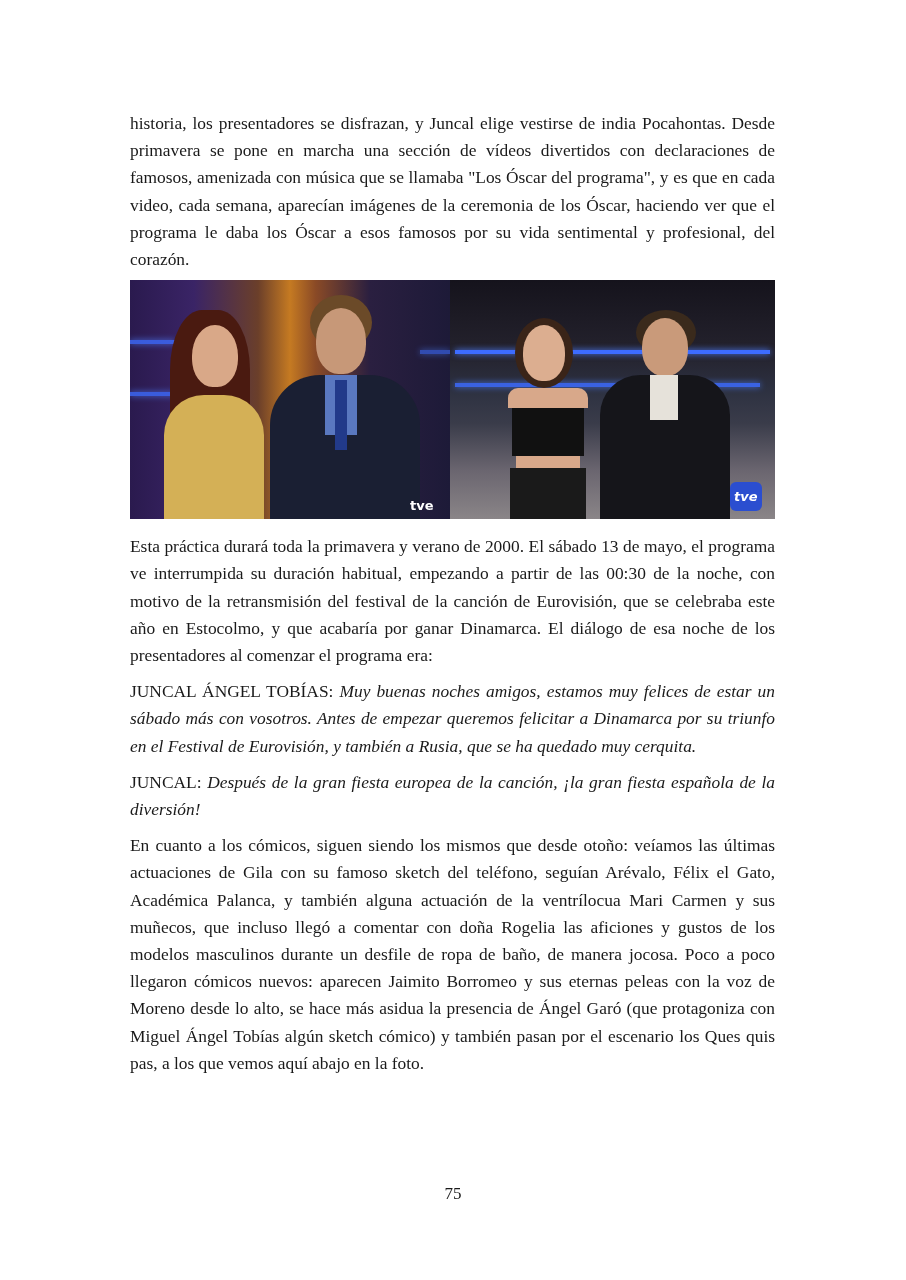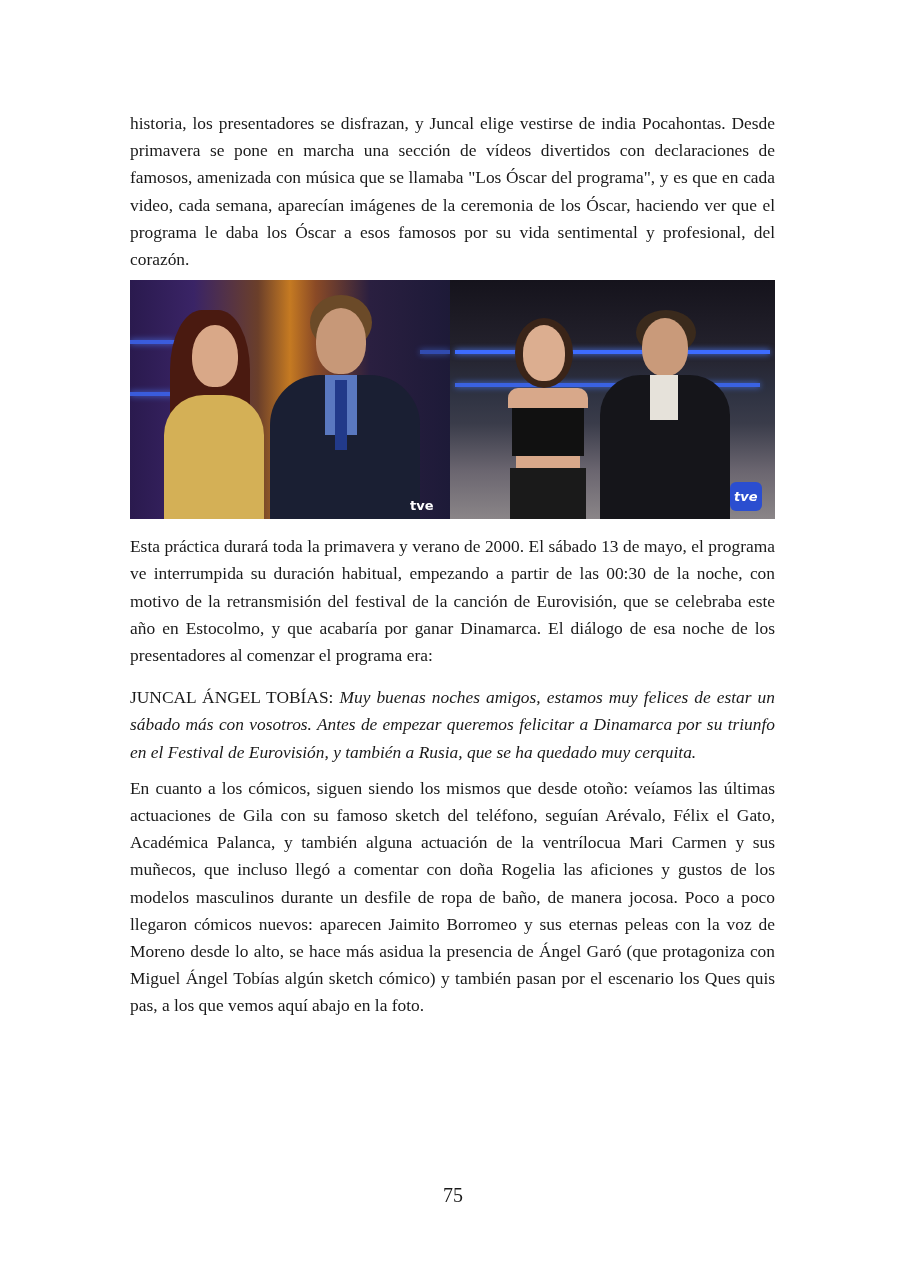--- a/index.html
+++ b/index.html
@@ -3,21 +3,21 @@
   <meta charset="utf-8">
   <style>
     html, body { margin: 0; padding: 0; background: #ffffff; }
     body { width: 906px; height: 1280px; position: relative; overflow: hidden; }
     .page {
       position: absolute; left: 130px; top: 110px; width: 645px;
       font-family: "Liberation Serif", serif; font-size: 17.4px; line-height: 27.2px; color: #1a1a1a;
     }
     .para { text-align: justify; margin: 0; }
     .p1 { margin-bottom: 7px; }
-    .p2 { margin-top: 0; margin-bottom: 15px; }
+    .p2 { margin-top: 0; margin-bottom: 9px; }
     .dialog { text-align: justify; margin: 0 0 9px 0; }
     .dialog .speaker { font-style: normal; }
     .dialog .speech { font-style: italic; }
     .figure {
       position: relative; width: 645px; height: 239px; margin: 0 0 14px 0;
       display: flex; overflow: hidden;
     }
     .photo { position: relative; height: 100%; overflow: hidden; }
     .photo-left { width: 320px;
       background: linear-gradient(90deg, #2a1a4e 0%, #3a2466 20%, #6b3f2a 40%, #c57a22 50%, #8a4a26 58%, #2a1f40 75%, #1d1a38 100%);
@@ -27,21 +27,21 @@
     }
     .stage-light { position: absolute; height: 4px; background: #3d6cff; box-shadow: 0 0 6px #4e7dff; }
     .person { position: absolute; }
     .head { position: absolute; border-radius: 50% 50% 45% 45%; background: #c99a7a; }
     .hair { position: absolute; border-radius: 50%; }
     .body-shape { position: absolute; border-radius: 30px 30px 4px 4px; }
     .logo { position: absolute; font-family: "DejaVu Sans", sans-serif; font-weight: bold; color: #ffffff; font-size: 13px; }
     .logo-right { background: #2b4ed0; border-radius: 6px; padding: 1px 4px; font-style: italic; }
     .page-number {
       position: absolute; left: 0; width: 906px; top: 1184px; text-align: center;
-      font-family: "Liberation Serif", serif; font-size: 20px; color: #1a1a1a;
+      font-family: "Liberation Serif", serif; font-size: 17px; color: #1a1a1a;
     }
   </style>
 </head>
 <body>
 
 <div class="page">
   <p class="para p1">historia, los presentadores se disfrazan, y Juncal elige vestirse de india Pocahontas. Desde primavera se pone en marcha una sección de vídeos divertidos con declaraciones de famosos, amenizada con música que se llamaba "Los Óscar del programa", y es que en cada video, cada semana, aparecían imágenes de la ceremonia de los Óscar, haciendo ver que el programa le daba los Óscar a esos famosos por su vida sentimental y profesional, del corazón.</p>
 
   <div class="figure">
     <div class="photo photo-left">
@@ -88,17 +88,21 @@
     </div>
   </div>
 
   <p class="para p2">Esta práctica durará toda la primavera y verano de 2000. El sábado 13 de mayo, el programa ve interrumpida su duración habitual, empezando a partir de las 00:30 de la noche, con motivo de la retransmisión del festival de la canción de Eurovisión, que se celebraba este año en Estocolmo, y que acabaría por ganar Dinamarca. El diálogo de esa noche de los presentadores al comenzar el programa era:</p>
 
   <p class="dialog">
     <span class="speaker">JUNCAL ÁNGEL TOBÍAS:</span>
     <span class="speech">Muy buenas noches amigos, estamos muy felices de estar un sábado más con vosotros. Antes de empezar queremos felicitar a Dinamarca por su triunfo en el Festival de Eurovisión, y también a Rusia, que se ha quedado muy cerquita.</span>
   </p>
 
+  <p class="dialog">
+    <span class="speaker">JUNCAL:</span>
+    <span class="speech">Después de la gran fiesta europea de la canción, ¡la gran fiesta española de la diversión!</span>
+  </p>
 
   <p class="para">En cuanto a los cómicos, siguen siendo los mismos que desde otoño: veíamos las últimas actuaciones de Gila con su famoso sketch del teléfono, seguían Arévalo, Félix el Gato, Académica Palanca, y también alguna actuación de la ventrílocua Mari Carmen y sus muñecos, que incluso llegó a comentar con doña Rogelia las aficiones y gustos de los modelos masculinos durante un desfile de ropa de baño, de manera jocosa. Poco a poco llegaron cómicos nuevos: aparecen Jaimito Borromeo y sus eternas peleas con la voz de Moreno desde lo alto, se hace más asidua la presencia de Ángel Garó (que protagoniza con Miguel Ángel Tobías algún sketch cómico) y también pasan por el escenario los Ques quis pas, a los que vemos aquí abajo en la foto.</p>
 </div>
 
 <div class="page-number">75</div>
 
 </body></html>

